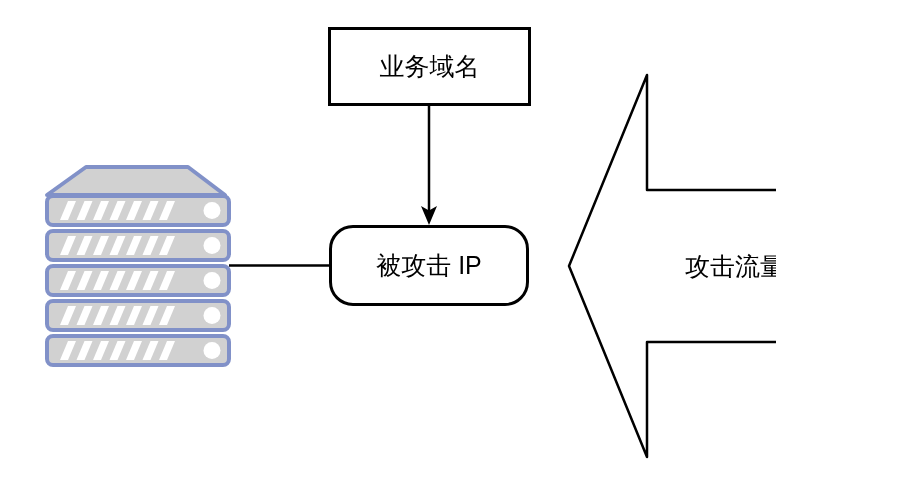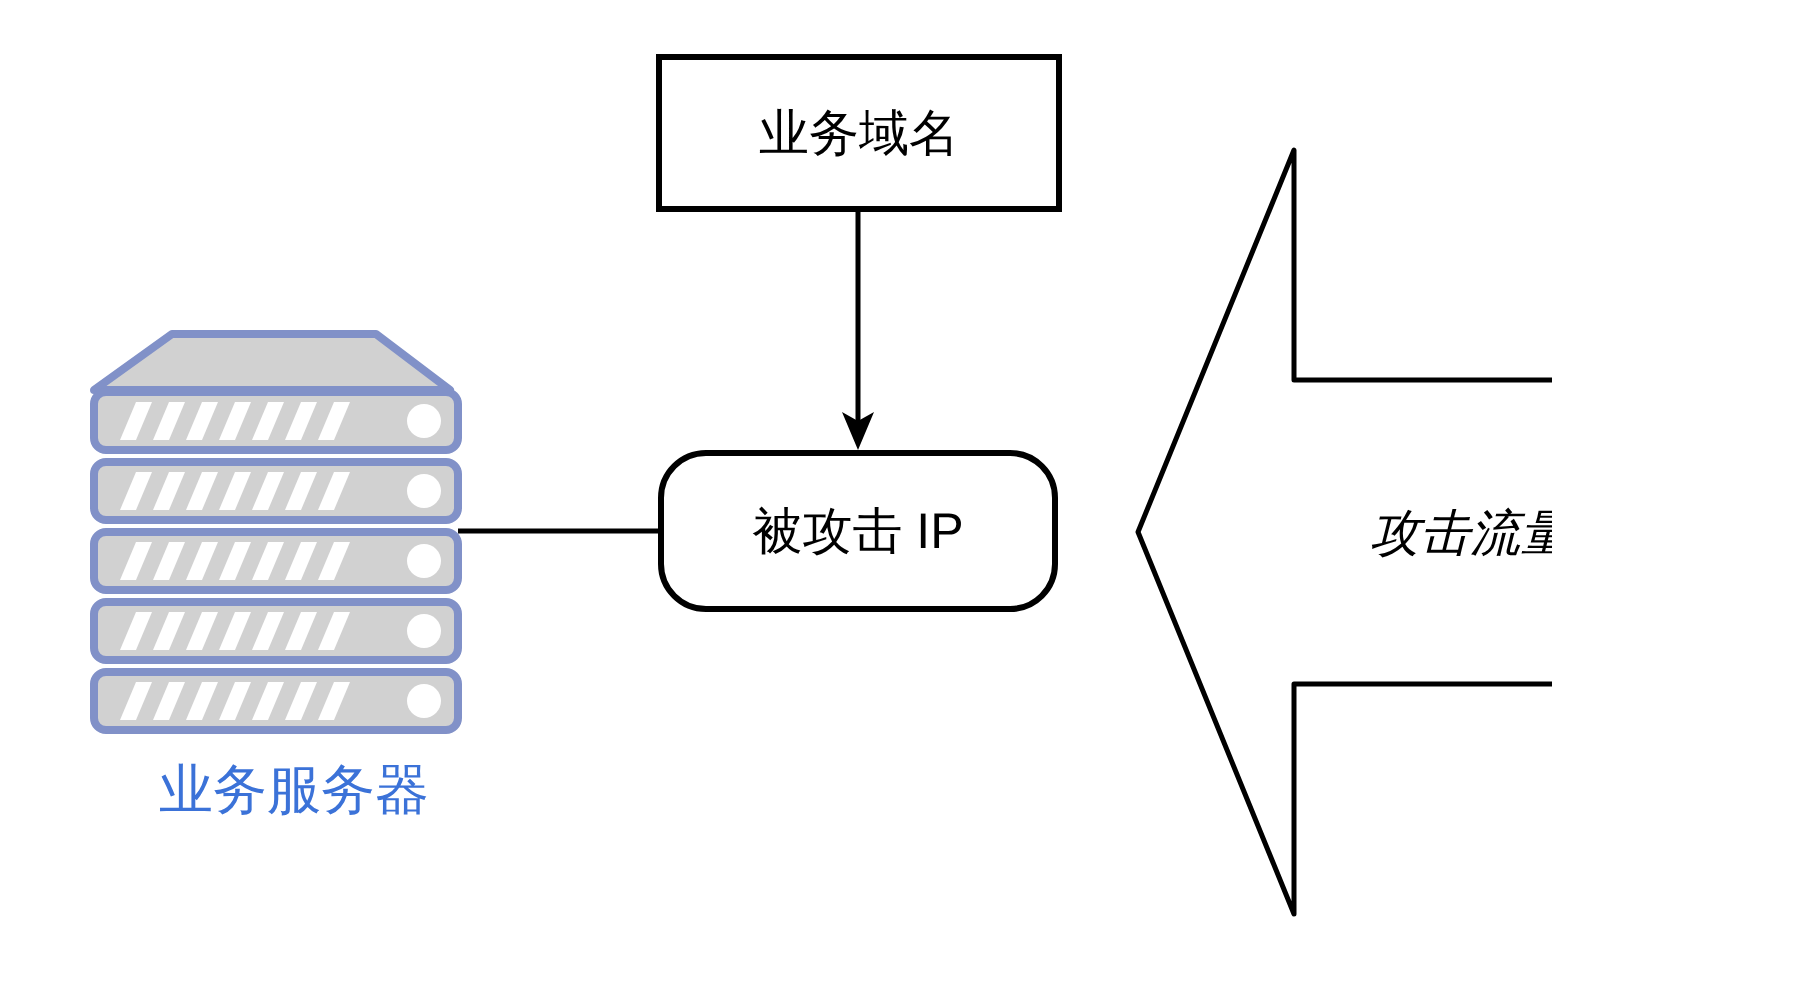--- a/index.html
+++ b/index.html
@@ -62,21 +62,21 @@
     white-space: nowrap;
   }
   .node.rounded { border-radius: 24px; }
   .float-label {
     position: absolute;
     display: flex;
     align-items: center;
     justify-content: center;
     white-space: nowrap;
   }
-  .arrow-label { font-size: 25px; color: #000; font-style: italic; }
+  .arrow-label { font-size: 25px; color: #000; }
   .server-label { font-size: 27px; color: var(--server-label-text); }
 </style>
 </head>
 <body>
 
 <div class="canvas">
 
   <svg width="908" height="492" viewBox="0 0 908 492">
     <defs>
       <g id="srv-unit">
@@ -114,15 +114,14 @@
   <div class="node" style="left:328px; top:27px; width:203px; height:79px;">
     <span>业务域名</span>
   </div>
 
   <div class="node rounded" style="left:329px; top:225px; width:200px; height:81px;">
     <span>被攻击 IP</span>
   </div>
 
   <div class="float-label arrow-label" style="left:635px; top:251px; width:200px; height:30px;">攻击流量</div>
 
-  <div class="float-label server-label" style="left:40px; top:379px; width:214px; height:32px;">业务服务器</div>
 
 </div>
 
 </body></html>

